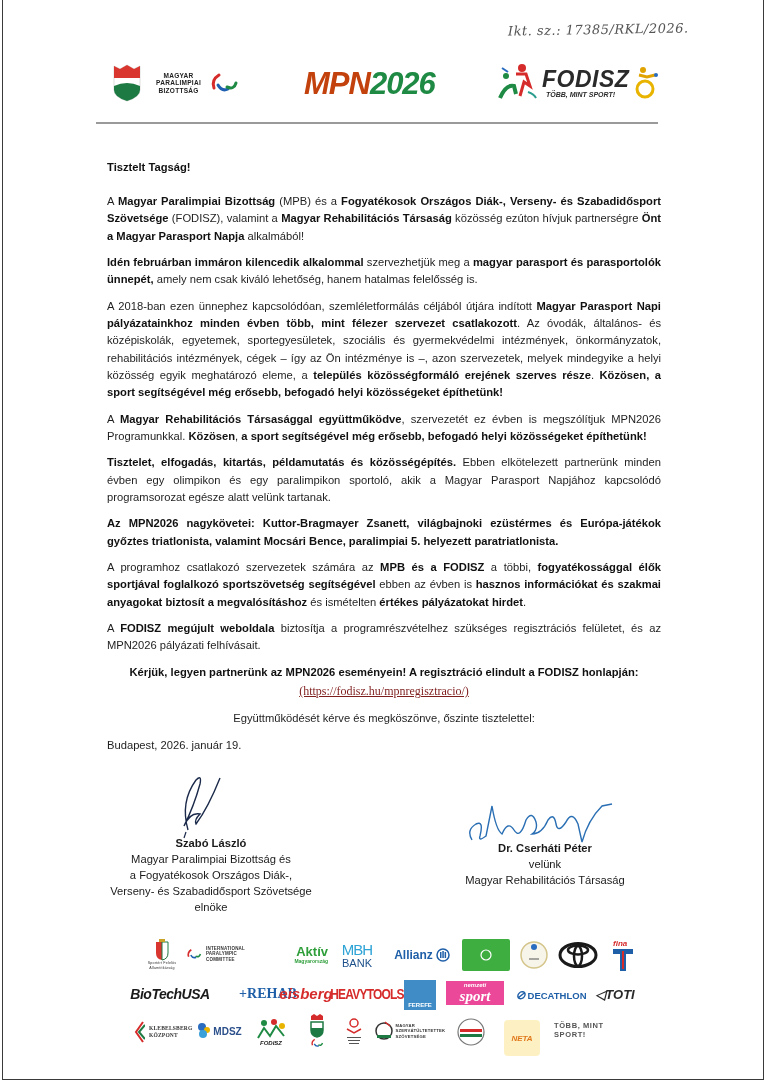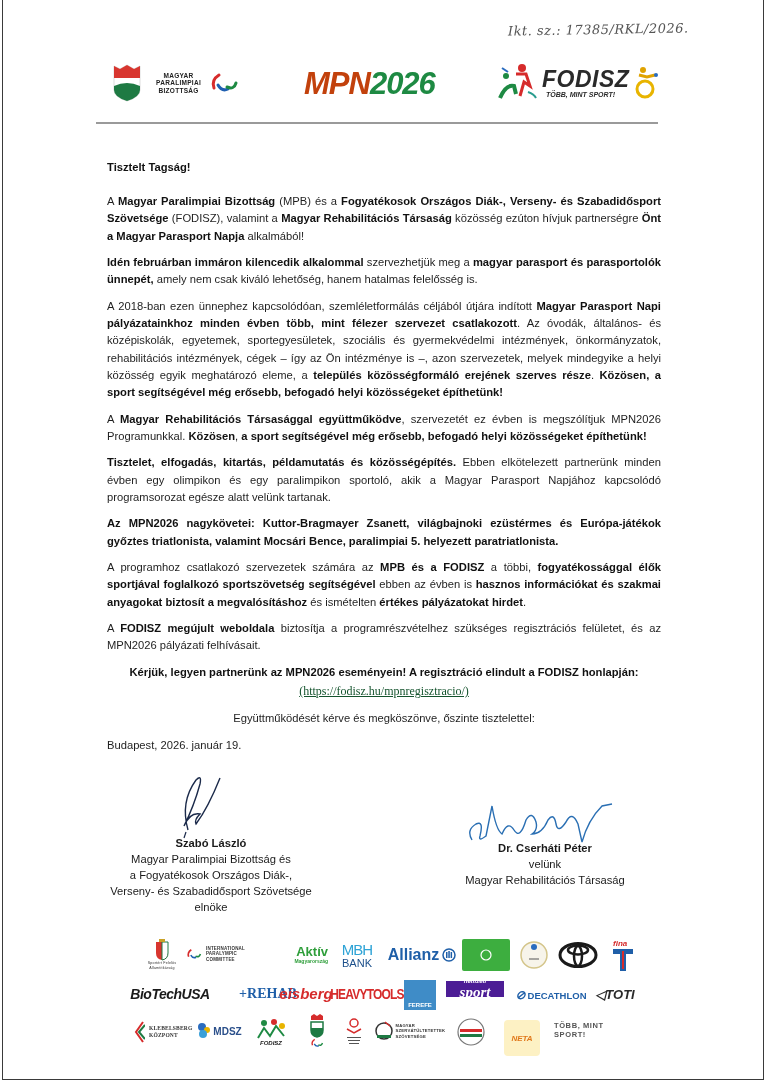--- a/index.html
+++ b/index.html
@@ -23,21 +23,21 @@
   .fod-slogan { font-size:7px; font-weight:bold; font-style:italic; color:#2a2a2a; margin-left:4px; }
   .wheel { width:26px; height:34px; margin-left:4px; }
   .hrule { position:absolute; left:96px; top:122px; width:562px; height:2px; background:#9a9a9a; }
 
   
   .content { position:absolute; left:107px; top:159px; width:554px; font-size:11.2px; line-height:17.2px; color:#1e1e1e; }
   .content p { margin:0 0 9.4px 0; text-align:justify; }
   .content b { font-weight:bold; color:#111; }
   .salutation { margin-bottom:17px !important; }
   .center { text-align:center !important; }
-  .link { font-family:"Liberation Serif", serif; color:#14532d; text-decoration:underline; font-size:12px; }
+  .link { font-family:"Liberation Serif", serif; color:#7f1d1d; text-decoration:underline; font-size:12px; }
   .closing { margin-top:4px; }
   .dateline { margin-top:8px !important; }
 
   
   .sig1 { position:absolute; left:150px; top:772px; width:80px; height:68px; }
   .sig1-block { position:absolute; left:104px; top:835px; width:214px; text-align:center; font-size:11.2px; line-height:16px; }
   .sig2 { position:absolute; left:462px; top:800px; width:160px; height:46px; }
   .sig2-block { position:absolute; left:440px; top:840px; width:210px; text-align:center; font-size:11.2px; line-height:16px; }
   .nm { font-weight:bold; }
 
@@ -161,21 +161,21 @@
 </div>
 <div class="sp" style="left:266px;top:940px;width:62px;height:28px;flex-direction:column;align-items:flex-end;">
   <div style="font-size:13px;color:#2e9e3a;line-height:13px;">Aktív</div>
   <div style="font-size:5px;color:#2e9e3a;margin-left:12px;">Magyarország</div>
 </div>
 <div class="sp" style="left:338px;top:938px;width:38px;height:34px;flex-direction:column;">
   <div style="font-size:15px;color:#2ea3d6;line-height:15px;font-weight:normal;letter-spacing:-1px;">MBH</div>
   <div style="font-size:11px;color:#1c4f8a;line-height:12px;font-weight:normal;">BANK</div>
 </div>
 <div class="sp" style="left:386px;top:944px;width:72px;height:22px;">
-  <span style="font-size:16px;color:#1f5fa8;">Allianz</span>
+  <span style="font-size:12px;color:#1f5fa8;">Allianz</span>
   <svg width="14" height="14" viewBox="0 0 14 14" style="margin-left:3px;">
       <circle cx="7" cy="7" r="6" stroke="#1f5fa8" stroke-width="1.5" fill="none"></circle>
       <rect x="4" y="4" width="1.5" height="6" fill="#1f5fa8"></rect>
       <rect x="6.3" y="3" width="1.5" height="7" fill="#1f5fa8"></rect>
       <rect x="8.6" y="4" width="1.5" height="6" fill="#1f5fa8"></rect>
     </svg>
 </div>
 <div class="sp" style="left:462px;top:939px;width:48px;height:32px;background:#3dae3f;border-radius:2px;">
   <svg width="14" height="14" viewBox="0 0 14 14">
       <circle cx="7" cy="7" r="5" stroke="#ffffff" stroke-width="1.2" fill="none"></circle>
@@ -202,21 +202,21 @@
       <rect x="9" y="11" width="6" height="22" fill="#1f5fa8"></rect>
       <rect x="11" y="13" width="2" height="18" fill="#d62b2b"></rect>
     </svg>
 </div>
 
 <div class="sp" style="left:132px;top:984px;width:76px;height:20px;font-size:14px;font-style:italic;color:#1a1a1a;letter-spacing:-0.5px;">BioTechUSA</div>
 <div class="sp" style="left:212px;top:984px;width:64px;height:20px;font-size:14px;color:#1f5fa8;font-family:'Liberation Serif', serif;margin-left:24px;">+REHAB</div>
 <div class="sp" style="left:280px;top:982px;width:52px;height:22px;font-size:15px;font-style:italic;color:#d62b2b;">eisberg</div>
 <div class="sp" style="left:336px;top:984px;width:62px;height:20px;font-size:12px;color:#d62b2b;letter-spacing:-0.8px;transform:scaleY(1.25);">HEAVYTOOLS</div>
 <div class="sp" style="left:404px;top:980px;width:32px;height:30px;background:#3f8cc7;color:#fff;font-size:6px;align-items:flex-end;padding-bottom:2px;box-sizing:border-box;">FEREFE</div>
-<div class="sp" style="left:446px;top:981px;width:58px;height:16px;background:#4c1d95;flex-direction:column;justify-content:center;">
+<div class="sp" style="left:446px;top:981px;width:58px;height:24px;background:#ec4899;flex-direction:column;justify-content:center;">
   <div style="font-size:6px;color:#fff;font-style:italic;line-height:7px;">nemzeti</div>
   <div style="font-size:15px;color:#fff;font-style:italic;line-height:15px;font-family:'Liberation Serif', serif;">sport</div>
 </div>
 <div class="sp" style="left:514px;top:986px;width:74px;height:18px;font-size:9.5px;color:#1f5fa8;">
   <span style="font-style:italic;font-size:12px;margin-right:2px;">⊘</span>
     <span>DECATHLON</span>
 </div>
 <div class="sp" style="left:594px;top:984px;width:42px;height:20px;font-size:13px;font-style:italic;color:#2a2a2a;">
   <span>◁</span>
     <span>TOTI</span>

